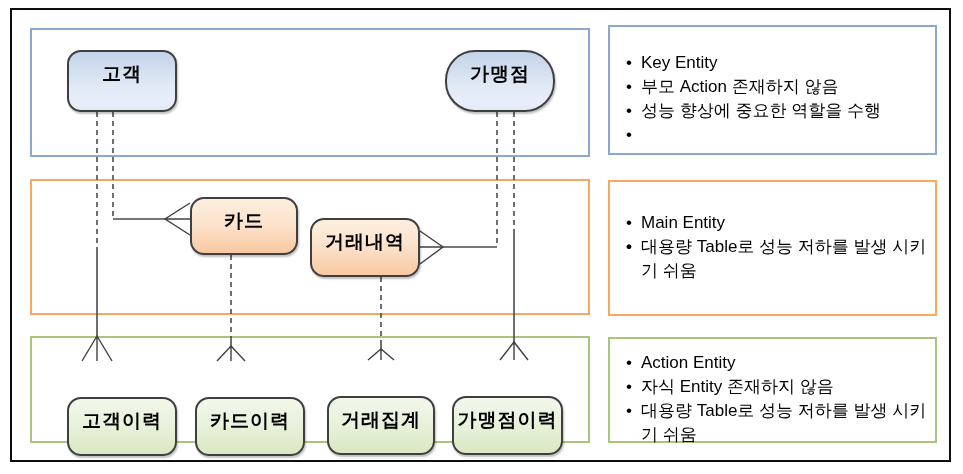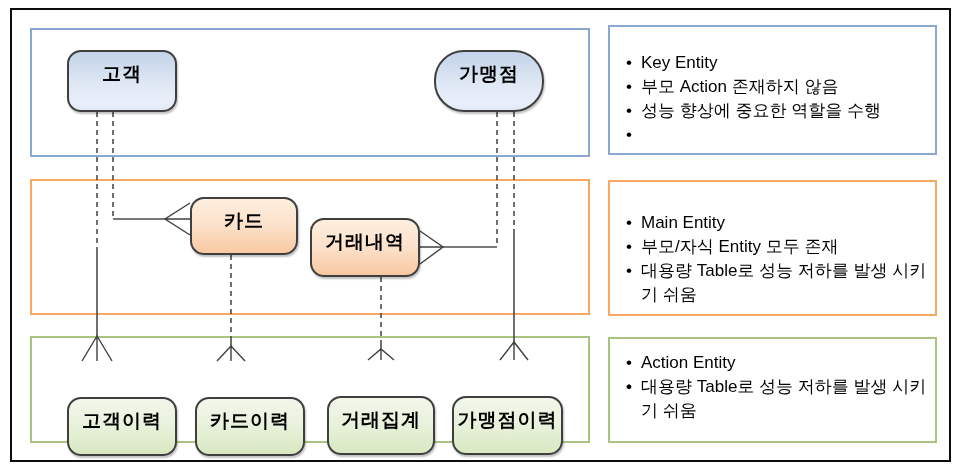--- a/index.html
+++ b/index.html
@@ -71,21 +71,21 @@
   <path class="fan" d="M420,231 L443,247 L420,264 M420,247 H443"></path>
 
   <path class="dash" d="M514,112 V230"></path>
   <path class="sol" d="M514,230 V342"></path>
   <path class="fan" d="M500,360 L514,342 L528,360 M514,342 V360"></path>
 </svg>
 
 <div class="entity entity-blue" style="left:67px;top:50px;width:110px;height:62px;">
   <span>고객</span>
 </div>
-<div class="entity entity-blue" style="left:434px;top:50px;width:110px;height:62px;border-radius:30px;">
+<div class="entity entity-blue" style="left:445px;top:50px;width:110px;height:62px;border-radius:30px;">
   <span>가맹점</span>
 </div>
 <div class="entity entity-orange" style="left:190px;top:197px;width:108px;height:58px;">
   <span>카드</span>
 </div>
 <div class="entity entity-orange" style="left:310px;top:218px;width:110px;height:59px;">
   <span>거래내역</span>
 </div>
 <div class="entity entity-green" style="left:67px;top:361px;width:110px;height:59px;">
   <span>고객이력</span>
@@ -102,21 +102,21 @@
 
 <div class="note note-blue">
   <div class="note-item"><span class="bullet">•</span><span>Key Entity</span></div>
   <div class="note-item"><span class="bullet">•</span><span>부모 Action 존재하지 않음</span></div>
   <div class="note-item"><span class="bullet">•</span><span>성능 향상에 중요한 역할을 수행</span></div>
   <div class="note-item"><span class="bullet">•</span></div>
 </div>
 
 <div class="note note-orange">
   <div class="note-item"><span class="bullet">•</span><span>Main Entity</span></div>
-  <div class="note-item"><span class="bullet">•</span><span>부모/자식 Entity 모두 존재</span></div>
+  <div class="note-item"><span class="bullet">•</span></div>
   <div class="note-item"><span class="bullet">•</span><span>대용량 Table로 성능 저하를 발생 시키기 쉬움</span></div>
 </div>
 
 <div class="note note-green">
   <div class="note-item"><span class="bullet">•</span><span>Action Entity</span></div>
-  <div class="note-item"><span class="bullet">•</span></div>
+  <div class="note-item"><span class="bullet">•</span><span>자식 Entity 존재하지 않음</span></div>
   <div class="note-item"><span class="bullet">•</span><span>대용량 Table로 성능 저하를 발생 시키기 쉬움</span></div>
 </div>
 
 </body></html>

